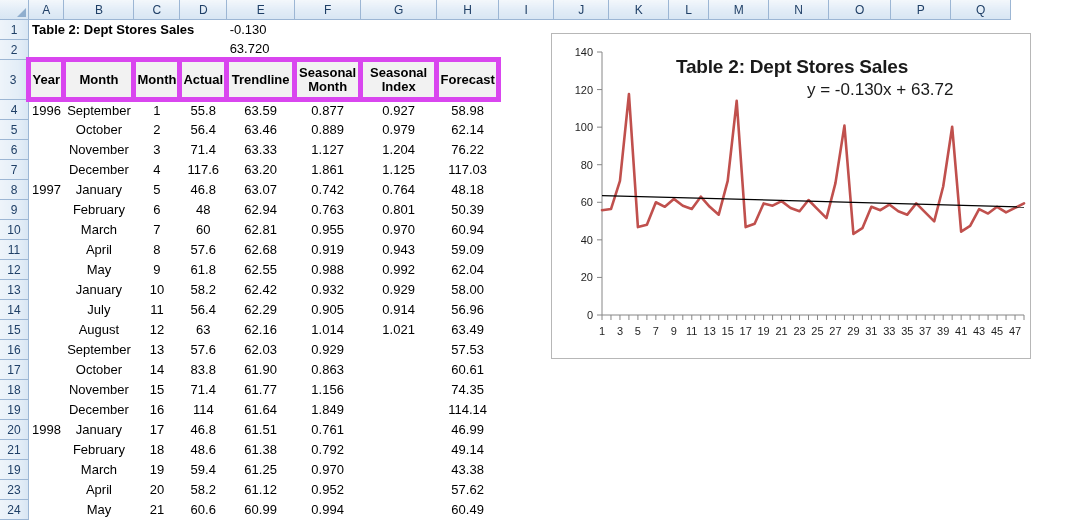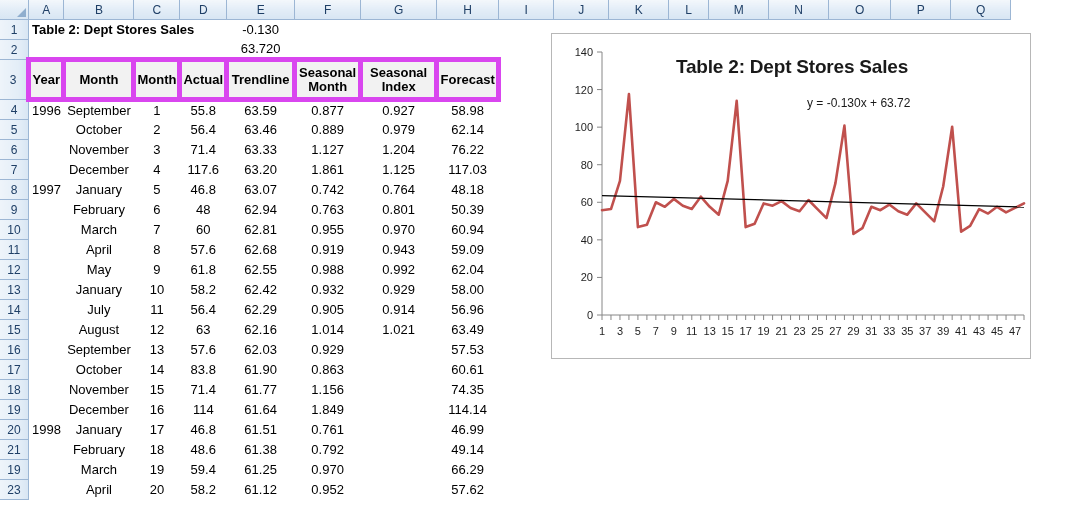--- a/index.html
+++ b/index.html
@@ -63,21 +63,21 @@
     border: none;
     white-space: nowrap;
     overflow: hidden;
   }
   
   tr.datarow { height: 20px; }
   tr.toprow  { height: 20px; }
 
   .bordered { border: 1px solid #000; }
   .ctr { text-align: center; }
-  .rgt { text-align: center; }
+  .rgt { text-align: left; }
   .lft { text-align: left; }
   .bold { font-weight: bold; }
   .hdrcell {
     background: #f2f2f2;
     font-weight: bold;
     font-size: 13px;
     text-align: center;
     line-height: 14px;
     border: 5px solid #d946ef;
   }
@@ -95,22 +95,22 @@
     position: absolute;
     left: 0; top: 22px; width: 480px;
     text-align: center;
     font-size: 19px;
     font-weight: bold;
     color: #1a1a1a;
     letter-spacing: -0.2px;
   }
   .chart-eq {
     position: absolute;
-    left: 255px; top: 62px;
-    font-size: 12px;
+    left: 255px; top: 46px;
+    font-size: 17px;
     color: #1a1a1a;
     white-space: nowrap;
   }
   .chart-svg { position: absolute; left: 0; top: 0; }
   .ytick { font-size: 11px; fill: #1f1f1f; text-anchor: end; font-family: "Liberation Sans", sans-serif; }
   .xtick { font-size: 11px; fill: #1f1f1f; text-anchor: middle; font-family: "Liberation Sans", sans-serif; }
 </style>
 </head>
 <body>
 
@@ -594,41 +594,61 @@
           </tr>
           <tr class="datarow">
             <td class="rowhead">19</td>
             <td class="cell bordered ctr"></td>
             <td class="cell bordered ctr">March</td>
             <td class="cell bordered ctr">19</td>
             <td class="cell bordered ctr">59.4</td>
             <td class="cell bordered ctr">61.25</td>
             <td class="cell bordered ctr">0.970</td>
             <td class="cell bordered ctr"></td>
-            <td class="cell bordered ctr">66.29</td>
+            <td class="cell bordered ctr">43.38</td>
             <td class="cell"></td>
             <td class="cell"></td>
             <td class="cell"></td>
             <td class="cell"></td>
             <td class="cell"></td>
             <td class="cell"></td>
             <td class="cell"></td>
             <td class="cell"></td>
             <td class="cell"></td>
           </tr>
           <tr class="datarow">
             <td class="rowhead">23</td>
             <td class="cell bordered ctr"></td>
             <td class="cell bordered ctr">April</td>
             <td class="cell bordered ctr">20</td>
             <td class="cell bordered ctr">58.2</td>
             <td class="cell bordered ctr">61.12</td>
             <td class="cell bordered ctr">0.952</td>
             <td class="cell bordered ctr"></td>
             <td class="cell bordered ctr">57.62</td>
+            <td class="cell"></td>
+            <td class="cell"></td>
+            <td class="cell"></td>
+            <td class="cell"></td>
+            <td class="cell"></td>
+            <td class="cell"></td>
+            <td class="cell"></td>
+            <td class="cell"></td>
+            <td class="cell"></td>
+          </tr>
+          <tr class="datarow">
+            <td class="rowhead">24</td>
+            <td class="cell bordered ctr"></td>
+            <td class="cell bordered ctr">May</td>
+            <td class="cell bordered ctr">21</td>
+            <td class="cell bordered ctr">60.6</td>
+            <td class="cell bordered ctr">60.99</td>
+            <td class="cell bordered ctr">0.994</td>
+            <td class="cell bordered ctr"></td>
+            <td class="cell bordered ctr">60.49</td>
             <td class="cell"></td>
             <td class="cell"></td>
             <td class="cell"></td>
             <td class="cell"></td>
             <td class="cell"></td>
             <td class="cell"></td>
             <td class="cell"></td>
             <td class="cell"></td>
             <td class="cell"></td>
           </tr>

